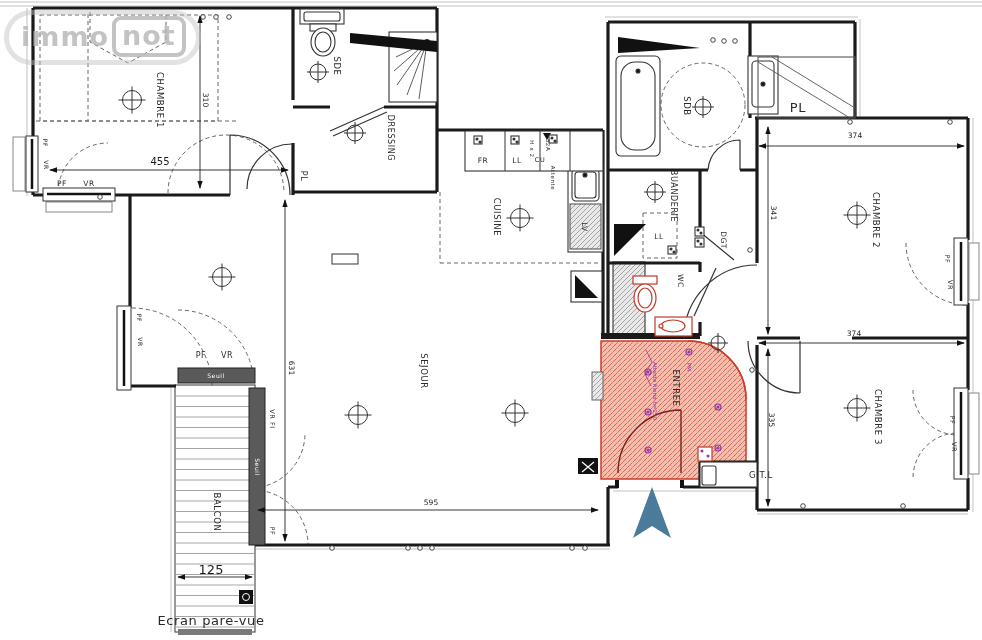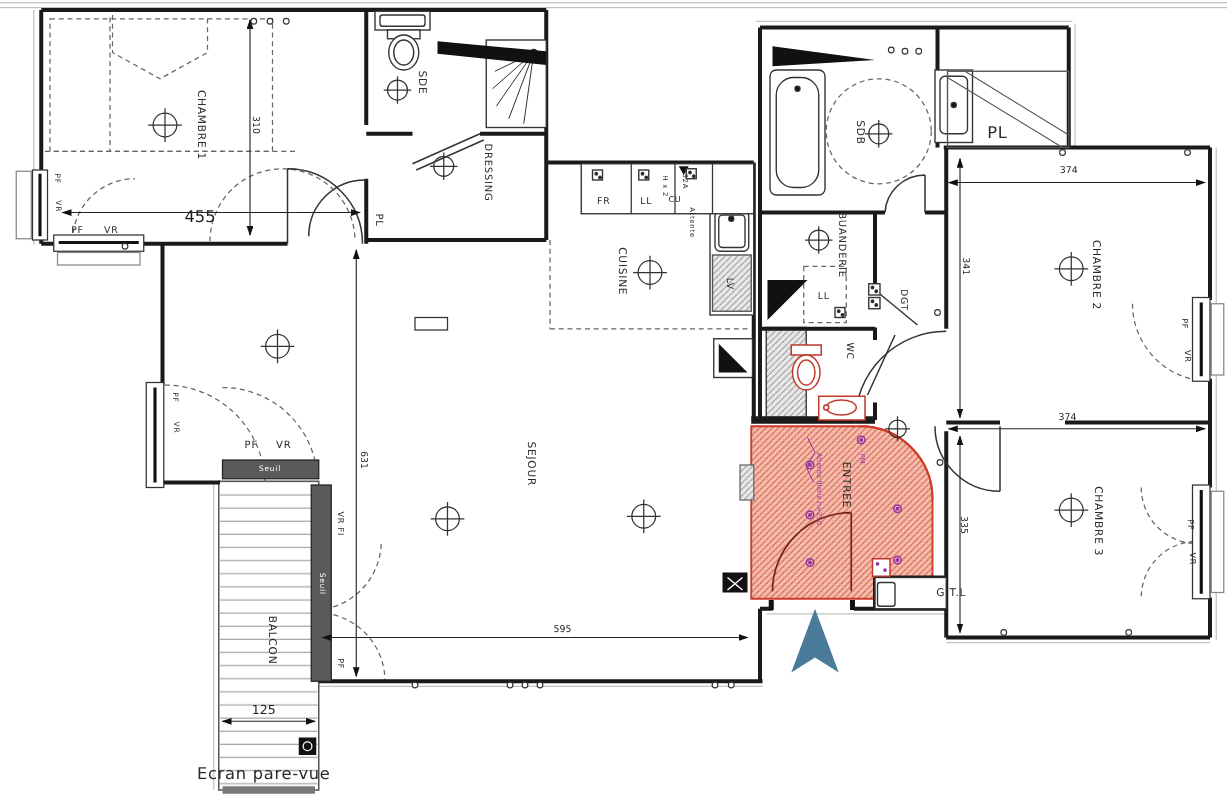--- a/index.html
+++ b/index.html
@@ -342,24 +342,28 @@
 <span class="L" style="left:227px;top:356px;font-size:8px">VR</span>
 <span class="L V" style="left:45px;top:143px;font-size:6px">PF</span>
 <span class="L V" style="left:46px;top:165px;font-size:6px">VR</span>
 <span class="L V" style="left:139px;top:318px;font-size:6px">PF</span>
 <span class="L V" style="left:140px;top:342px;font-size:6px">VR</span>
 <span class="L V" style="left:947px;top:259px;font-size:6.5px">PF</span>
 <span class="L V" style="left:950px;top:285px;font-size:6.5px">VR</span>
 <span class="L V" style="left:952px;top:420px;font-size:6.5px">PF</span>
 <span class="L V" style="left:954px;top:447px;font-size:6.5px">VR</span>
 
-<span class="L dim" style="left:160px;top:174px;font-size:13px">455</span>
+<span class="L dim" style="left:160px;top:162px;font-size:10px">455</span>
 <span class="L V dim" style="left:205px;top:100px;font-size:7.5px">310</span>
 <span class="L V dim" style="left:291px;top:368px;font-size:7.5px">631</span>
-<span class="L dim" style="left:450px;top:503px;font-size:7.5px">595</span>
-<span class="L dim" style="left:211px;top:569px;font-size:10px">125</span>
+<span class="L dim" style="left:431px;top:503px;font-size:7.5px">595</span>
+<span class="L dim" style="left:211px;top:569px;font-size:13px">125</span>
 <span class="L dim" style="left:855px;top:136px;font-size:7.5px">374</span>
 <span class="L V dim" style="left:773px;top:213px;font-size:7.5px">341</span>
 <span class="L dim" style="left:854px;top:334px;font-size:7.5px">374</span>
 <span class="L V dim" style="left:771px;top:420px;font-size:7.5px">335</span>
 
-
+<div class="wm">
+  <span>immo</span>
+  <span class="boxed">not</span>
 </div>
 
+</div>
+
 </body></html>

